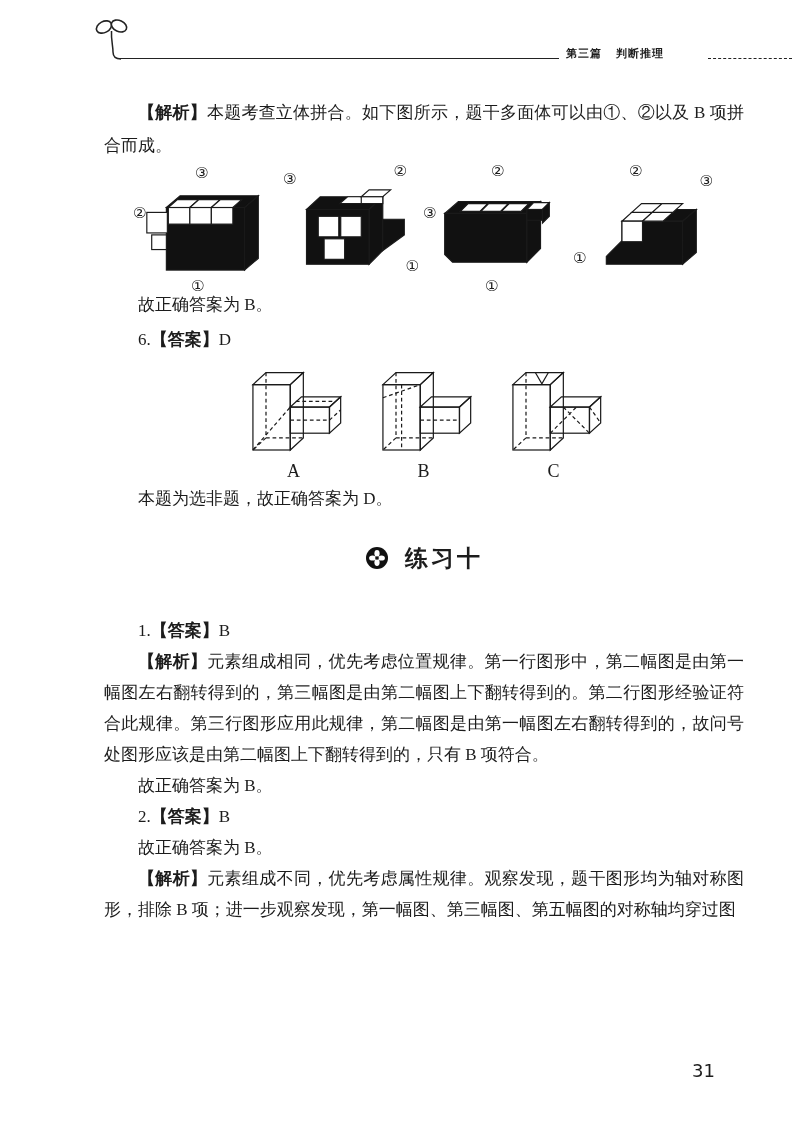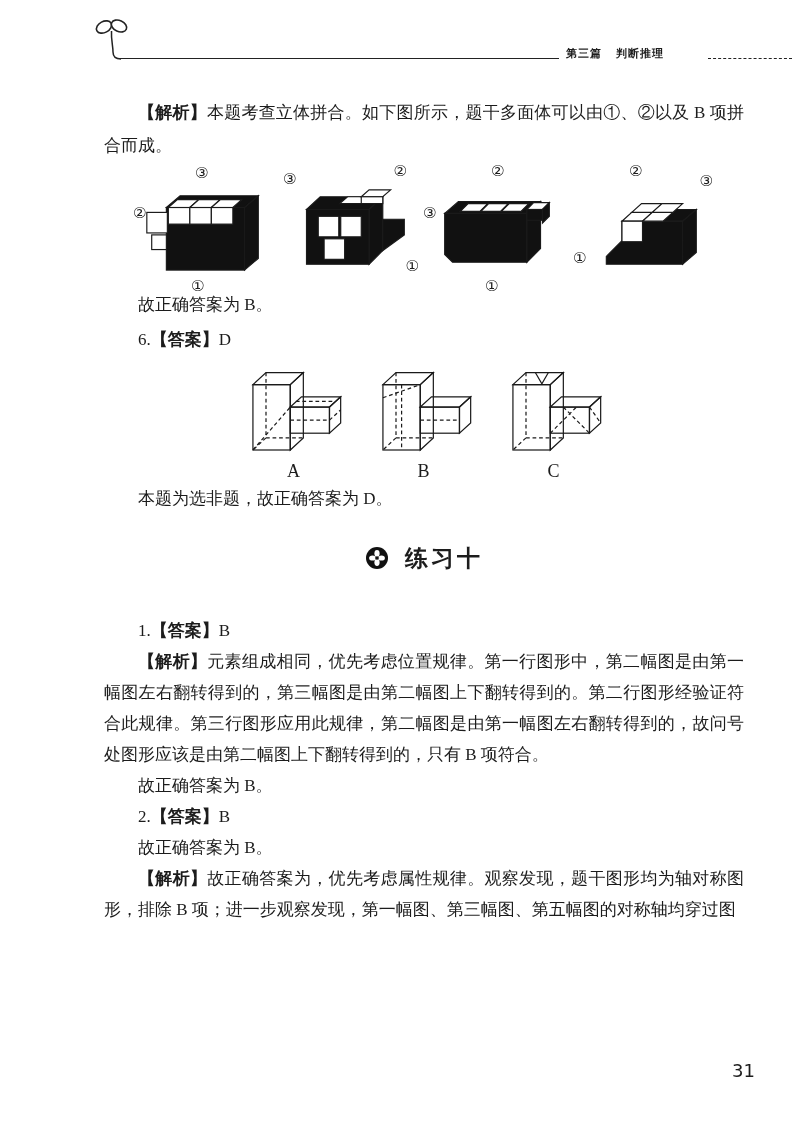--- a/index.html
+++ b/index.html
@@ -27,21 +27,21 @@
   .fig{position:relative;width:132px;height:118px;}
   .fig svg{display:block;margin-top:8px;}
   .cn{position:absolute;font-family:"DejaVu Sans",sans-serif;font-size:15px;line-height:1;}
   .figrow2{display:flex;justify-content:center;align-items:flex-start;gap:18px;margin-top:6px;}
   .wfig{width:112px;text-align:center;}
   .wfig .wlabel{display:block;margin-top:2px;font-size:18px;letter-spacing:1px;}
   
   .ex-heading{margin-top:26px;height:34px;display:flex;justify-content:center;align-items:center;gap:16px;}
   .ex-heading .ex-title{font-weight:bold;font-size:23px;letter-spacing:3px;}
   .answer-line{margin-top:2px;}
-  .pageno{position:absolute;left:732px;top:1060px;font-family:"DejaVu Sans",sans-serif;font-size:18px;}
+  .pageno{position:absolute;left:692px;top:1060px;font-family:"DejaVu Sans",sans-serif;font-size:18px;}
   .mt40{margin-top:40px;}
 </style>
 </head>
 <body>
 
 <div class="page-header">
   <svg class="sprout" width="46" height="46" viewBox="0 0 46 46">
     <ellipse cx="14" cy="11" rx="8" ry="5.5" transform="rotate(-28 14 11)" fill="#fff" stroke="#222" stroke-width="1.6"></ellipse>
     <ellipse cx="29" cy="10" rx="8" ry="5.5" transform="rotate(24 29 10)" fill="#fff" stroke="#222" stroke-width="1.6"></ellipse>
     <path d="M21.5 15 C21 24 23 30 23 36 C23 41 26 43 31 43" fill="none" stroke="#222" stroke-width="1.5"></path>
@@ -211,18 +211,18 @@
 
   <div class="exercise">
 
     <p class="indent mt40"><span>1.</span><b>【答案】</b><span>B</span></p>
     <p class="indent"><b>【解析】</b><span>元素组成相同，优先考虑位置规律。第一行图形中，第二幅图是由第一幅图左右翻转得到的，第三幅图是由第二幅图上下翻转得到的。第二行图形经验证符合此规律。第三行图形应用此规律，第二幅图是由第一幅图左右翻转得到的，故问号处图形应该是由第二幅图上下翻转得到的，只有 B 项符合。</span></p>
     <p class="indent"><span>故正确答案为 B。</span></p>
 
     <p class="indent"><span>2.</span><b>【答案】</b><span>B</span></p>
     <p class="indent"><span>故正确答案为 B。</span></p>
 
-    <p class="indent"><b>【解析】</b><span>故正确答案为，优先考虑属性规律。观察发现，题干图形均为轴对称图形，排除 B 项；进一步观察发现，第一幅图、第三幅图、第五幅图的对称轴均穿过图</span></p>
+    <p class="indent"><b>【解析】</b><span>元素组成不同，优先考虑属性规律。观察发现，题干图形均为轴对称图形，排除 B 项；进一步观察发现，第一幅图、第三幅图、第五幅图的对称轴均穿过图</span></p>
 
   </div>
 </div>
 
 <div class="pageno">31</div>
 
 </body></html>

